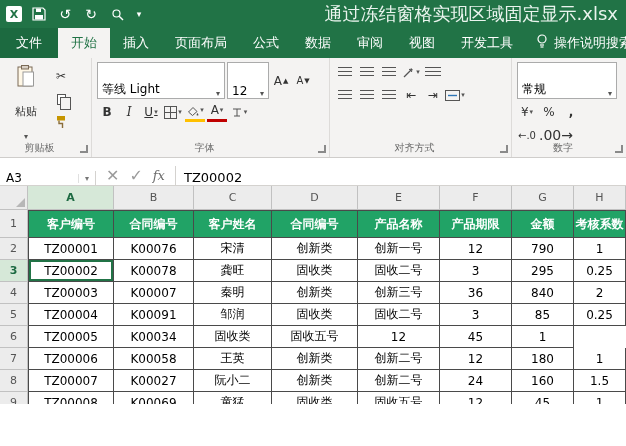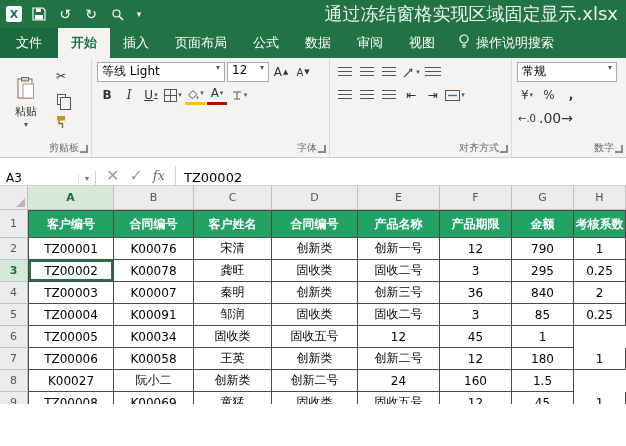--- a/index.html
+++ b/index.html
@@ -15,43 +15,43 @@
     font-size:14px;color:#fff;cursor:default}
   .qa-caret{font-size:9px;width:10px}
   .title-text{margin-left:auto;font-size:18px;color:#eaf4ee;white-space:nowrap;
     overflow:hidden;padding-right:2px}
 
   
   .tabbar{height:30px;background:#217346;display:flex;align-items:stretch;
     color:#fff;font-size:13px}
   .tab{padding:0 13px;display:flex;align-items:center;white-space:nowrap;cursor:default}
   .tab.file{padding:0 16px;background:#1c6a40}
-  .tab.selected{background:#f4f3f2;color:#217346;font-weight:bold}
+  .tab.selected{background:#f4f3f2;color:#217346;font-weight:normal}
   .tab-search{display:flex;align-items:center;gap:6px;padding:0 10px;white-space:nowrap;
     overflow:hidden;font-size:13px}
 
   
   .ribbon{height:100px;background:#f4f3f2;display:flex;border-bottom:1px solid #cfcdcb}
   .rgroup{position:relative;border-right:1px solid #dddbd9;padding:4px 4px 16px 5px}
-  .rgroup-label{position:absolute;left:0;right:12px;bottom:2px;text-align:right;
+  .rgroup-label{position:absolute;left:0;right:12px;bottom:2px;text-align:center;
     font-size:10px;color:#6a6a6a;white-space:nowrap}
   .launcher{position:absolute;right:3px;bottom:4px;width:8px;height:8px;
     border-right:2px solid #8a8a8a;border-bottom:2px solid #8a8a8a;cursor:pointer}
   .rrow{display:flex;align-items:center;gap:2px;margin-bottom:3px}
-  .combo{background:#fff;border:1px solid #ababab;height:20px;display:flex;
-    align-items:flex-start;font-size:12px;padding:0 4px;gap:4px;white-space:nowrap;overflow:hidden}
+  .combo{background:#fff;border:1px solid #ababab;height:37px;display:flex;
+    align-items:flex-end;font-size:12px;padding:0 4px;gap:4px;white-space:nowrap;overflow:hidden}
   .combo .caret{margin-left:auto;font-size:8px;color:#555}
   .sbtn{min-width:20px;height:20px;display:flex;align-items:center;justify-content:center;
     font-size:12px;color:#333;cursor:pointer;gap:1px}
   .sbtn .caret{font-size:7px;color:#555}
   .lines{width:14px;height:11px;
     background:repeating-linear-gradient(to bottom,#555 0 1.5px,transparent 1.5px 4px)}
   
   .paste-btn{width:42px;display:flex;flex-direction:column;align-items:center;
-    justify-content:center;gap:1px;cursor:pointer;padding-top:2px}
+    justify-content:center;gap:13px;cursor:pointer;padding-top:2px}
   .paste-btn .lbl{font-size:11px;color:#333}
   .paste-btn .caret{font-size:8px;color:#555}
   .clip-col{display:flex;flex-direction:column;gap:3px;margin-left:4px;padding-top:4px}
   .icon-copy{position:relative;width:9px;height:11px;border:1px solid #555;background:#fff}
   .icon-copy::after{content:"";position:absolute;left:2px;top:2px;width:9px;height:11px;
     border:1px solid #555;background:#f4f3f2}
   .ucolor{border-bottom:3px solid #c00000;line-height:11px}
   .ufill{border-bottom:3px solid #ffc000;line-height:11px}
 
   
@@ -110,20 +110,21 @@
 
 <div class="tabbar">
   <div class="tab file">文件</div>
   <div class="tab selected">开始</div>
   <div class="tab">插入</div>
   <div class="tab">页面布局</div>
   <div class="tab">公式</div>
   <div class="tab">数据</div>
   <div class="tab">审阅</div>
   <div class="tab">视图</div>
+  <div class="tab">开发工具</div>
   <div class="tab-search">
     <span>
       <svg width="12" height="15" viewBox="0 0 12 15">
           <circle cx="6" cy="5" r="4" fill="none" stroke="#fff" stroke-width="1.2"></circle>
           <line x1="4" y1="11" x2="8" y2="11" stroke="#fff" stroke-width="1.2"></line>
           <line x1="4.5" y1="13" x2="7.5" y2="13" stroke="#fff" stroke-width="1.2"></line>
         </svg>
     </span>
     <span>操作说明搜索</span>
   </div>
@@ -384,20 +385,21 @@
         <div class="cell">K00058</div>
         <div class="cell">王英</div>
         <div class="cell">创新类</div>
         <div class="cell">创新二号</div>
         <div class="cell">12</div>
         <div class="cell">180</div>
         <div class="cell">1</div>
       </div>
       <div class="grow">
         <div class="gut">8</div>
+        <div class="cell">TZ00007</div>
         <div class="cell">K00027</div>
         <div class="cell">阮小二</div>
         <div class="cell">创新类</div>
         <div class="cell">创新二号</div>
         <div class="cell">24</div>
         <div class="cell">160</div>
         <div class="cell">1.5</div>
       </div>
       <div class="grow">
         <div class="gut">9</div>

